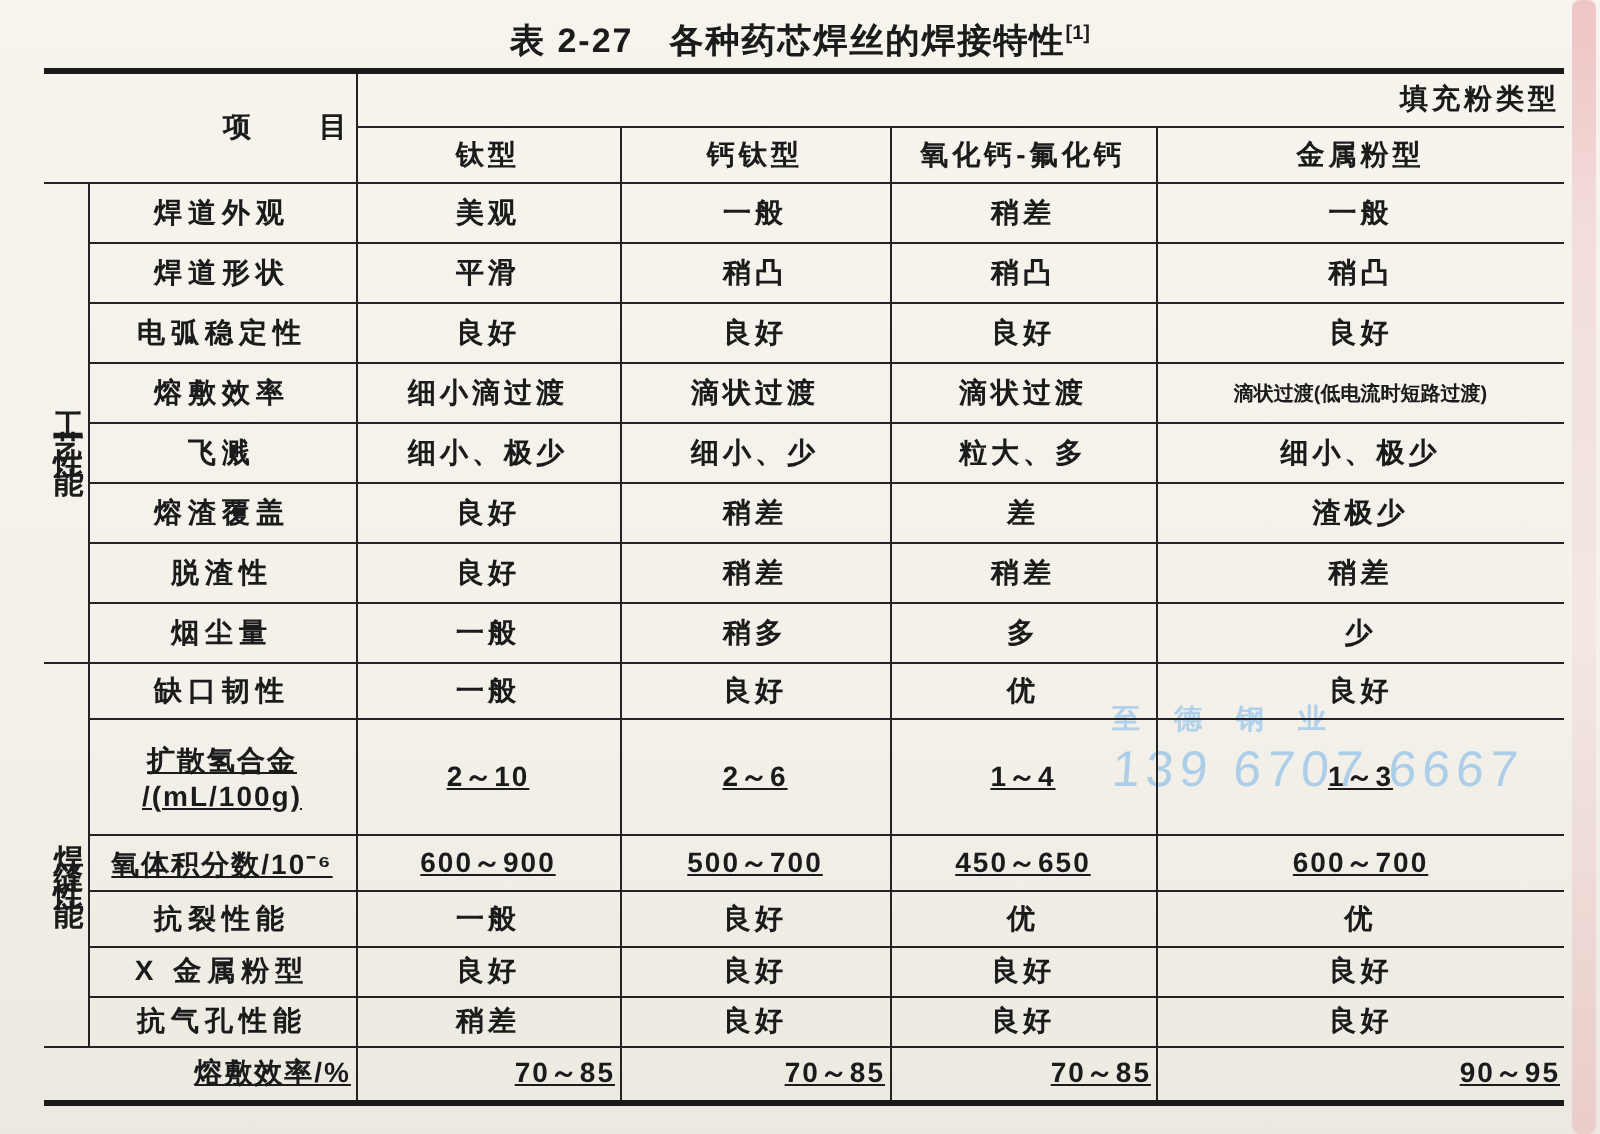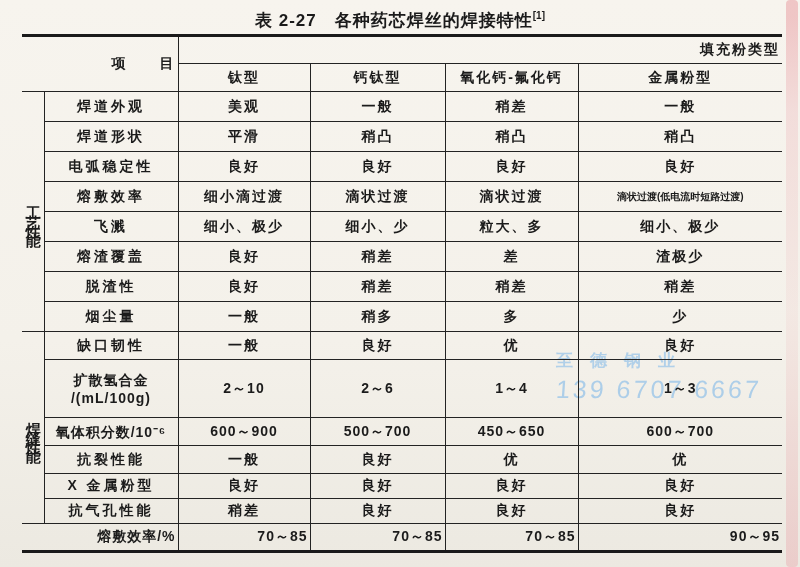--- a/index.html
+++ b/index.html
@@ -20,21 +20,21 @@
   .title{
     position:absolute;top:9px;left:0;width:800px;
     text-align:center;font-size:17px;font-weight:bold;letter-spacing:1px;
   }
   .title .prefix{margin-right:18px;letter-spacing:1px;}
   .title sup{font-size:10px;letter-spacing:0;}
   .watermark{
     position:absolute;left:556px;top:352px;width:240px;
     color:#a6cbe9;z-index:1;line-height:1.1;
   }
-  .wm1{font-size:17px;letter-spacing:17px;font-weight:bold;opacity:.85;}
+  .wm1{font-size:14px;letter-spacing:17px;font-weight:bold;opacity:.85;}
   .wm2{font-size:25px;letter-spacing:3px;margin-top:5px;opacity:.9;transform:skewX(-4deg);}
   table.t{
     position:absolute;left:22px;top:34px;width:760px;
     border-collapse:collapse;table-layout:fixed;
     font-weight:bold;font-size:14px;
     z-index:2;
   }
   .t th,.t td{
     border:1.6px solid #232323;
     text-align:center;vertical-align:middle;
@@ -53,21 +53,21 @@
   .t tbody.g2 tr{height:28px;}
   .t tbody.g2 tr.tall{height:58px;}
   .t tbody.g2 tr.sm{height:25px;}
   .t tfoot tr{height:28px;}
   .t td.grp{
     writing-mode:vertical-rl;text-orientation:upright;
     letter-spacing:9px;font-size:15px;padding:6px 0;
     width:22px;
   }
   .t .item{letter-spacing:3px;}
-  .t .lat{letter-spacing:1px;}
+  .t .lat{letter-spacing:1px;text-decoration:underline;}
   
   .t tbody.g1 tr:nth-child(4) td:last-child{font-size:10px;letter-spacing:0;}
 </style>
 </head>
 <body>
 
 <div class="page">
 
   <div class="scan-edge"></div>
 

